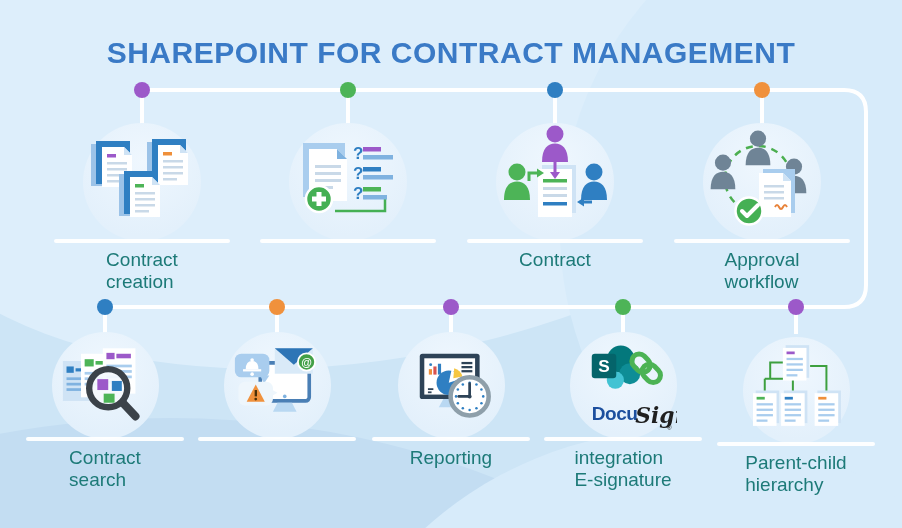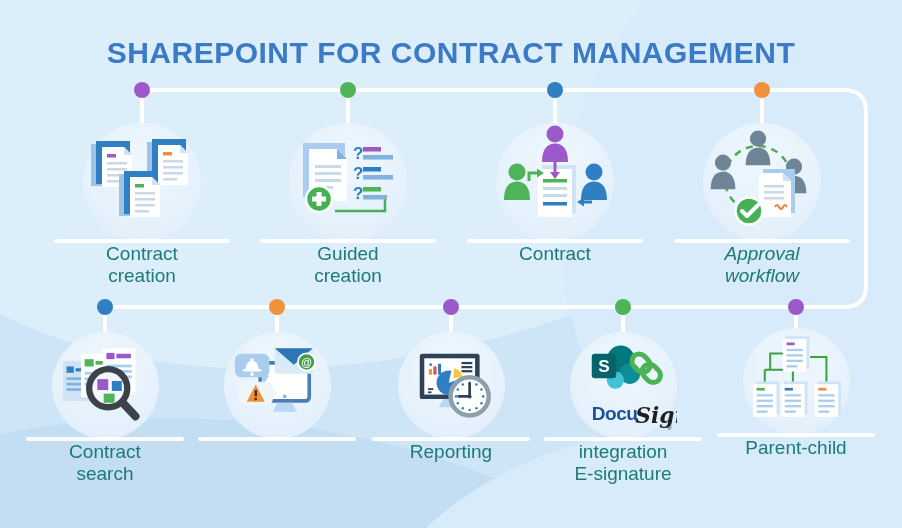--- a/index.html
+++ b/index.html
@@ -24,21 +24,21 @@
     border-radius:50%;
     background:radial-gradient(circle at 50% 32%, #eff7fe 0%, #e3f0fb 75%);
   }
   .item-top .bubble{width:118px;height:118px;}
   .item-bottom .bubble{width:107px;height:107px;}
   .bubble svg{display:block;width:100%;height:100%;}
   .ground{height:3.5px;background:#ffffff;border-radius:2px;margin-top:-2px;opacity:.95;}
   .item-top .ground{width:176px;}
   .item-bottom .ground{width:158px;}
   .label{
-    text-align:center;color:#1d7a78;font-size:19px;line-height:1.18;
+    margin-top:6px;text-align:left;color:#1d7a78;font-size:19px;line-height:1.18;
   }
   .label span{display:block;}
 </style>
 </head>
 <body>
 
 <div class="canvas">
 
   <div class="bg-shape bg-1"></div>
   <div class="bg-shape bg-2"></div>
@@ -131,24 +131,20 @@
         <rect x="74" y="32" width="30" height="4.5" fill="#7fb2e0"></rect>
         <text x="64" y="56" font-size="17" font-weight="bold" fill="#2f7fc2">?</text>
         <rect x="74" y="44" width="18" height="4.5" fill="#2f7fc2"></rect>
         <rect x="74" y="52" width="30" height="4.5" fill="#7fb2e0"></rect>
         <text x="64" y="76" font-size="17" font-weight="bold" fill="#2f7fc2">?</text>
         <rect x="74" y="64" width="18" height="4.5" fill="#4db457"></rect>
         <rect x="74" y="72" width="24" height="4.5" fill="#7fb2e0"></rect>
       </svg>
     </div>
     <div class="ground"></div>
-    <div class="label">
-      <span>Guided</span>
-      <span>creation</span>
-    </div>
   </div>
 
   <div class="item item-top" style="left:455px;top:123px;">
     <div class="bubble">
       <svg viewBox="0 0 118 118">
         <rect x="46" y="42" width="34" height="48" fill="#cfe3f5"></rect>
         <rect x="42" y="46" width="34" height="48" fill="#ffffff"></rect>
         <rect x="47" y="56" width="24" height="3.5" fill="#4db457"></rect>
         <rect x="47" y="64" width="24" height="3" fill="#c9d9e8"></rect>
         <rect x="47" y="71" width="24" height="3" fill="#c9d9e8"></rect>
@@ -163,21 +159,21 @@
         <line x1="96" y1="79" x2="88" y2="79" stroke="#2f7fc2" stroke-width="3"></line>
         <polygon points="88,74.5 88,83.5 81,79" fill="#2f7fc2"></polygon>
       </svg>
     </div>
     <div class="ground"></div>
     <div class="label">
       <span>Contract</span>
     </div>
   </div>
 
-  <div class="item item-top" style="left:662px;top:123px;font-style:italic;">
+  <div class="item item-top" style="left:662px;top:123px;">
     <div class="bubble">
       <svg viewBox="0 0 118 118">
         <circle cx="55" cy="56" r="33" fill="none" stroke="#4caf50" stroke-width="2.5" stroke-dasharray="7 6"></circle>
         <use href="#person" transform="translate(55,28) scale(0.95)" fill="#6f8496"></use>
         <use href="#person" transform="translate(20,52) scale(0.95)" fill="#6f8496"></use>
         <use href="#person" transform="translate(91,56) scale(0.95)" fill="#6f8496"></use>
         <rect x="60" y="46" width="32" height="44" fill="#a9cdee"></rect>
         <path d="M56,50 h24 l8,8 v36 h-32 z" fill="#ffffff"></path>
         <path d="M80,50 l8,8 h-8 z" fill="#cfe3f5"></path>
         <rect x="61" y="62" width="20" height="2.5" fill="#c9d9e8"></rect>
@@ -333,21 +329,21 @@
         </g>
       </svg>
     </div>
     <div class="ground"></div>
     <div class="label">
       <span>integration</span>
       <span>E-signature</span>
     </div>
   </div>
 
-  <div class="item item-bottom" style="left:708px;top:328px;">
+  <div class="item item-bottom" style="left:708px;top:337px;">
     <div class="bubble">
       <svg viewBox="0 0 118 118">
         <path d="M44,28 H30 V46 M24,46 H55 M24,46 V60 M55,46 V60 M74,32 H92 V60" fill="none" stroke="#3da03f" stroke-width="2.2"></path>
         <g>
           <rect x="47" y="9" width="26" height="36" fill="#cfe3f5"></rect>
           <rect x="44" y="12" width="26" height="36" fill="#ffffff"></rect>
           <rect x="48" y="16" width="9" height="3" fill="#9c59c9"></rect>
           <rect x="48" y="23" width="18" height="2.5" fill="#a9cdee"></rect>
           <rect x="48" y="29" width="18" height="2.5" fill="#a9cdee"></rect>
           <rect x="48" y="35" width="18" height="2.5" fill="#a9cdee"></rect>
@@ -378,16 +374,17 @@
           <rect x="83" y="73" width="18" height="2.5" fill="#a9cdee"></rect>
           <rect x="83" y="79" width="18" height="2.5" fill="#a9cdee"></rect>
           <rect x="83" y="85" width="18" height="2.5" fill="#a9cdee"></rect>
           <rect x="83" y="91" width="12" height="2.5" fill="#a9cdee"></rect>
         </g>
       </svg>
     </div>
     <div class="ground"></div>
     <div class="label">
       <span>Parent-child</span>
+      <span>hierarchy</span>
     </div>
   </div>
 
 </div>
 
 </body></html>

